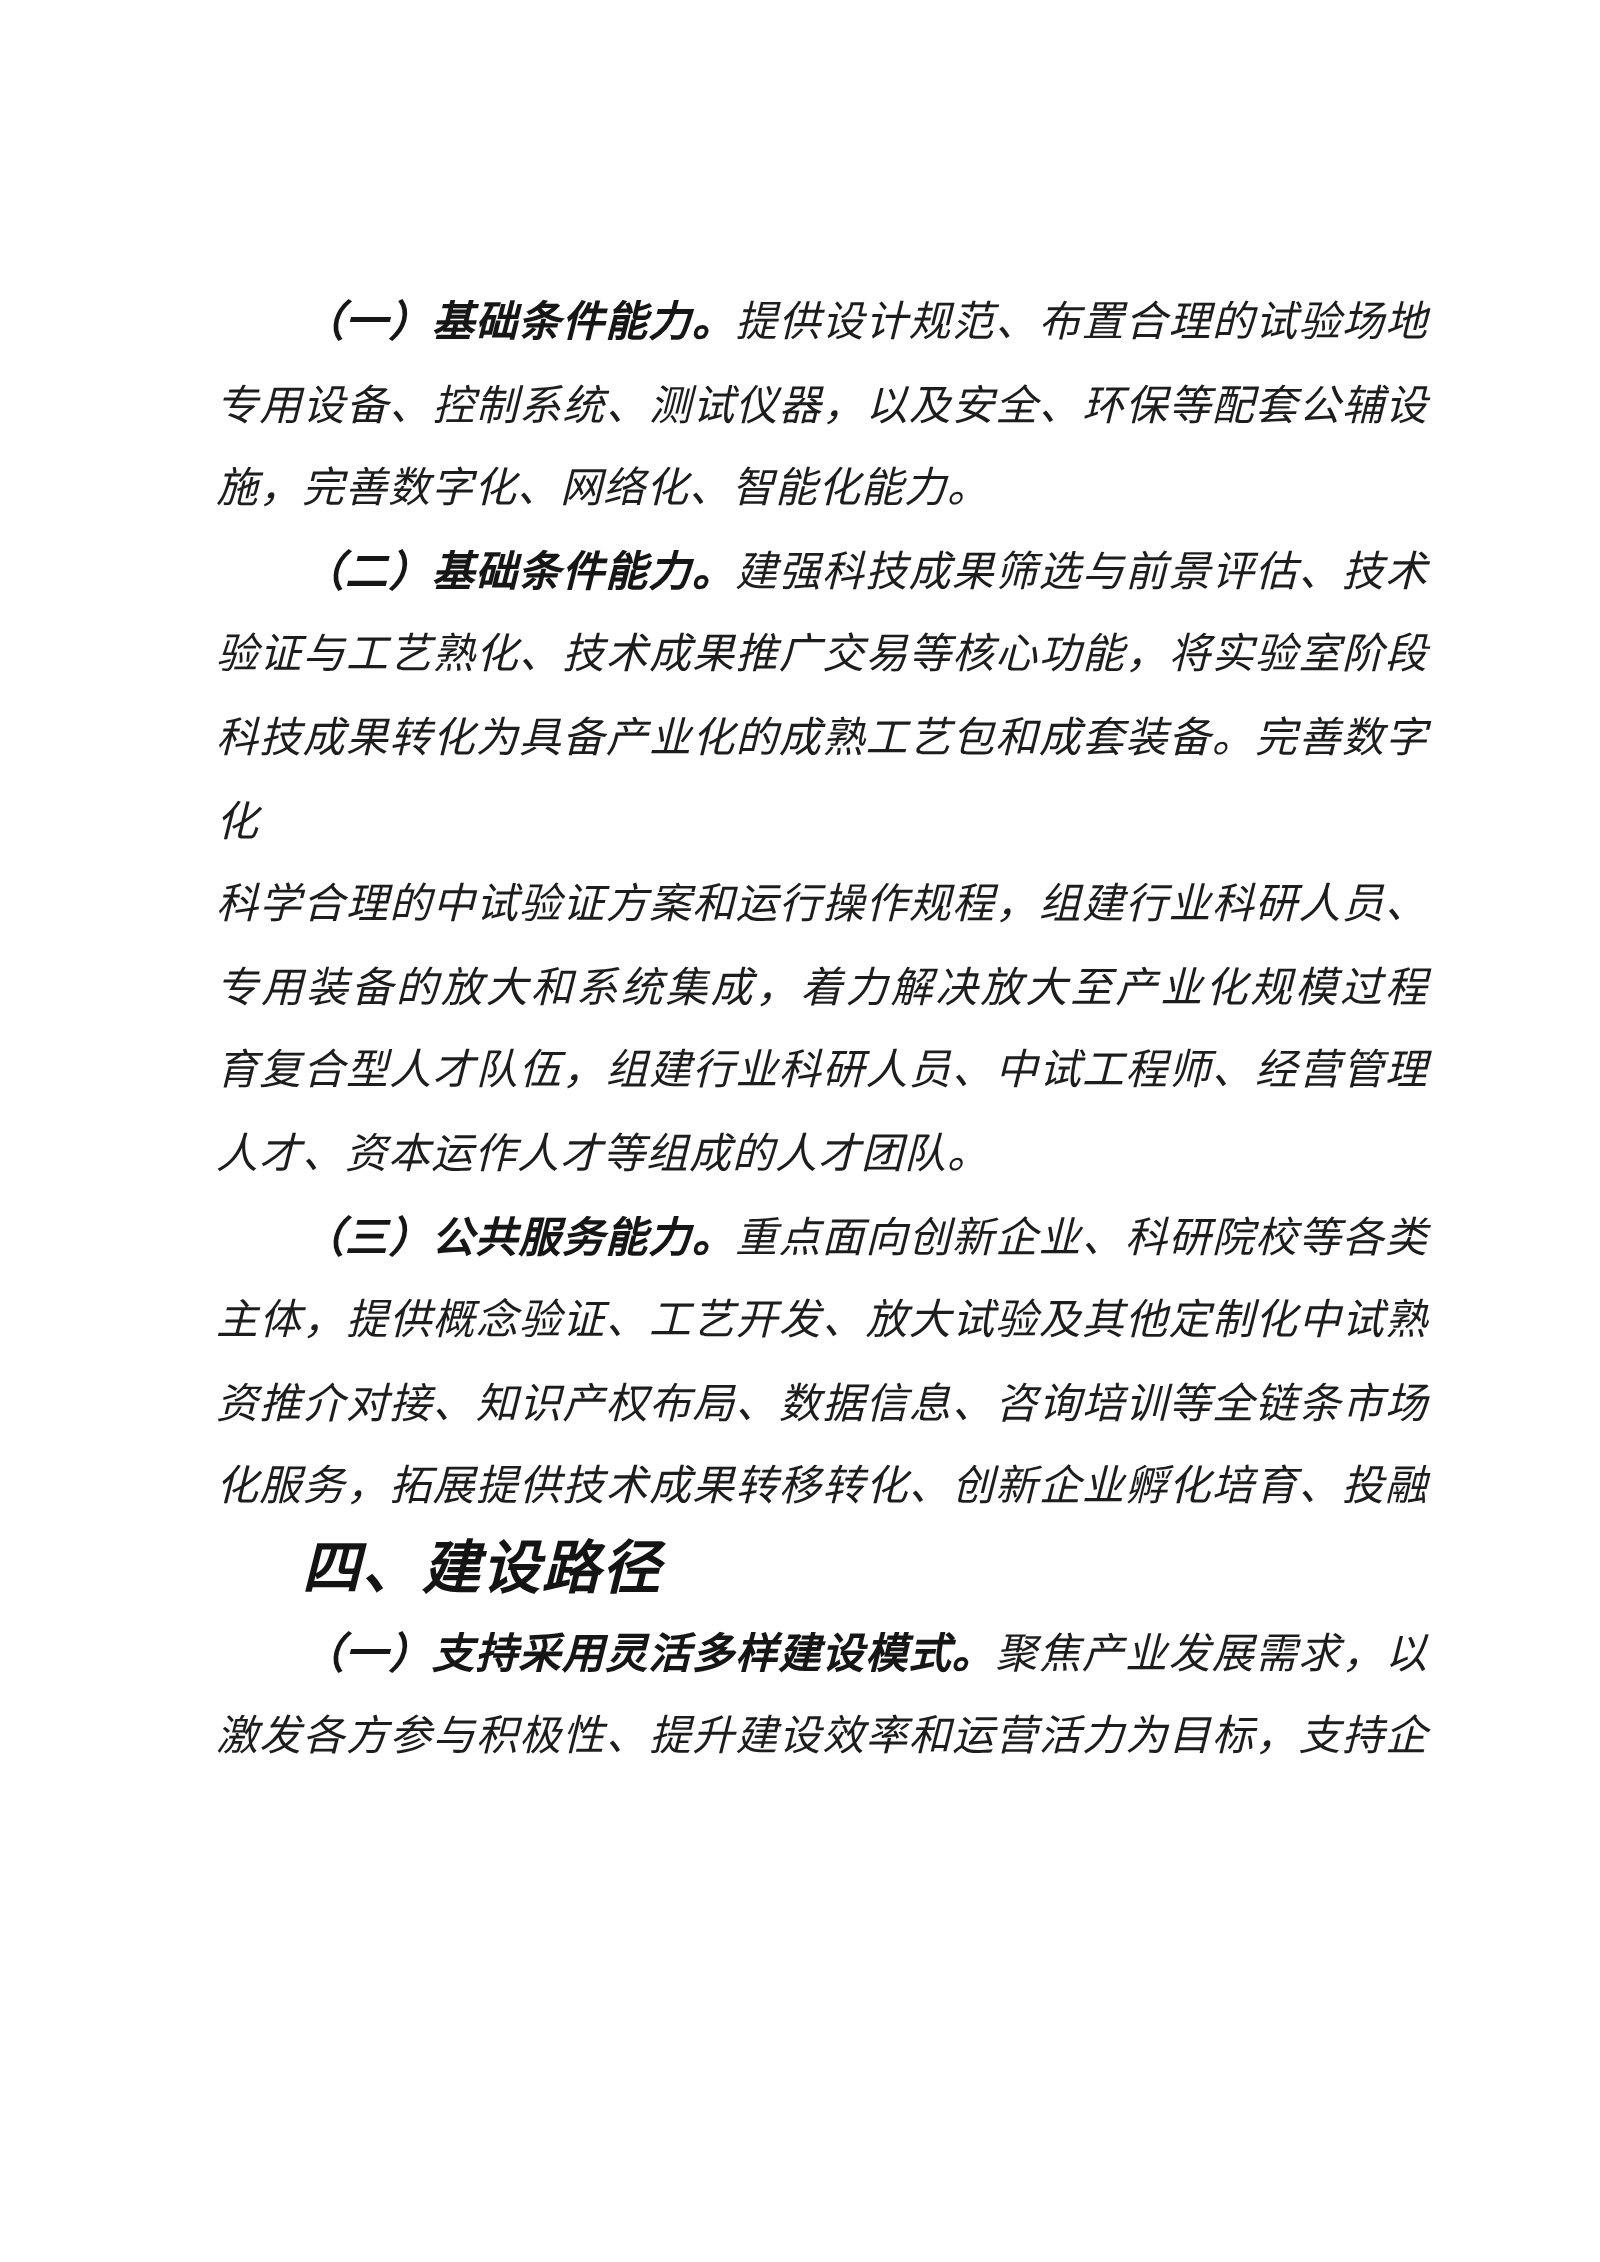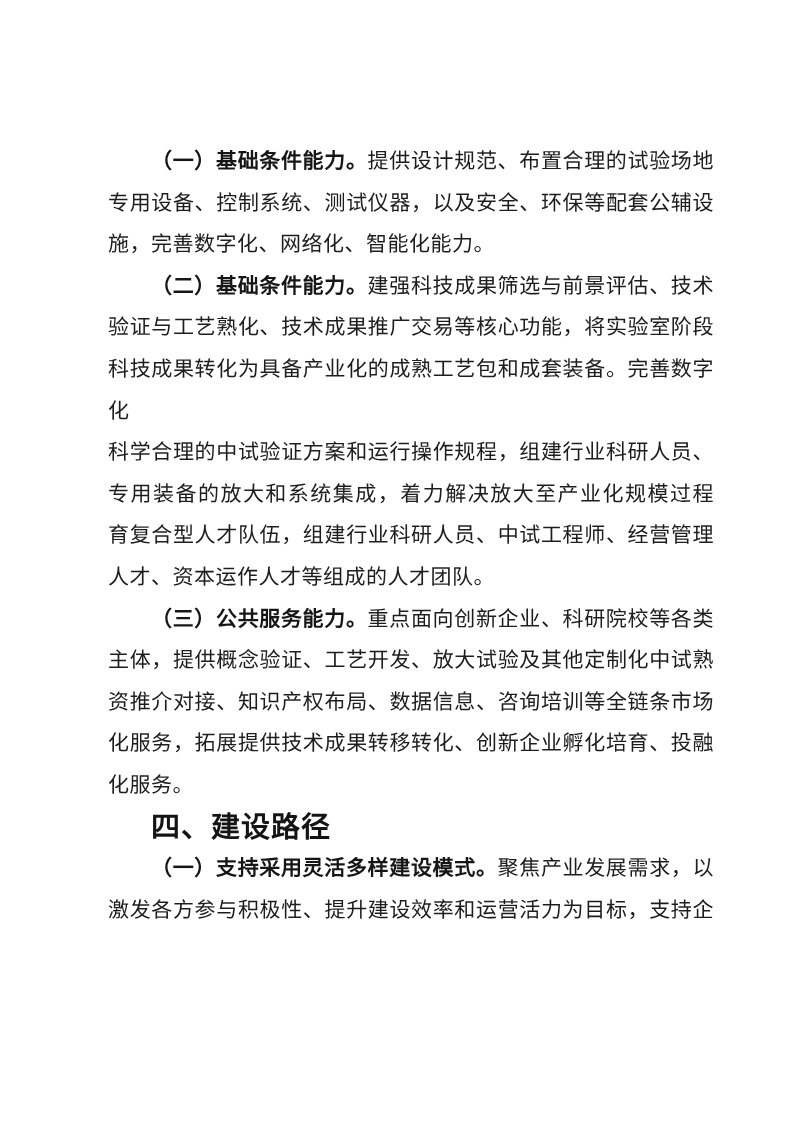--- a/index.html
+++ b/index.html
@@ -8,20 +8,21 @@
     background: #ffffff;
   }
   .page {
     position: relative;
     width: 800px;
     height: 983px;
     background: #ffffff;
     overflow: hidden;
     font-family: "Liberation Serif", serif;
     color: #1d1d1d;
+    font-style: italic;
   }
   .doc-body {
     position: absolute;
     left: 108px;
     top: 141px;
     width: 606px;
   }
   .paragraph {
     margin: 0;
     padding: 0;
@@ -85,21 +86,20 @@
         <div class="line fill">科学合理的中试验证方案和运行操作规程，组建行业科研人员、</div>
         <div class="line fill">专用装备的放大和系统集成，着力解决放大至产业化规模过程</div>
         <div class="line fill">育复合型人才队伍，组建行业科研人员、中试工程师、经营管理</div>
         <div class="line end">人才、资本运作人才等组成的人才团队。</div>
       </div>
       <div class="paragraph">
         <div class="line indent fill"><span class="lead">（三）公共服务能力。</span>重点面向创新企业、科研院校等各类</div>
         <div class="line fill">主体，提供概念验证、工艺开发、放大试验及其他定制化中试熟</div>
         <div class="line fill">资推介对接、知识产权布局、数据信息、咨询培训等全链条市场</div>
         <div class="line fill">化服务，拓展提供技术成果转移转化、创新企业孵化培育、投融</div>
-        <div class="line end">化服务。</div>
       </div>
       <div class="line heading end">四、建设路径</div>
       <div class="paragraph">
         <div class="line indent fill"><span class="lead">（一）支持采用灵活多样建设模式。</span>聚焦产业发展需求，以</div>
         <div class="line fill">激发各方参与积极性、提升建设效率和运营活力为目标，支持企</div>
       </div>
     </div>
   <div class="footer">
     <span class="page-num">- 4 -</span>
   </div>

